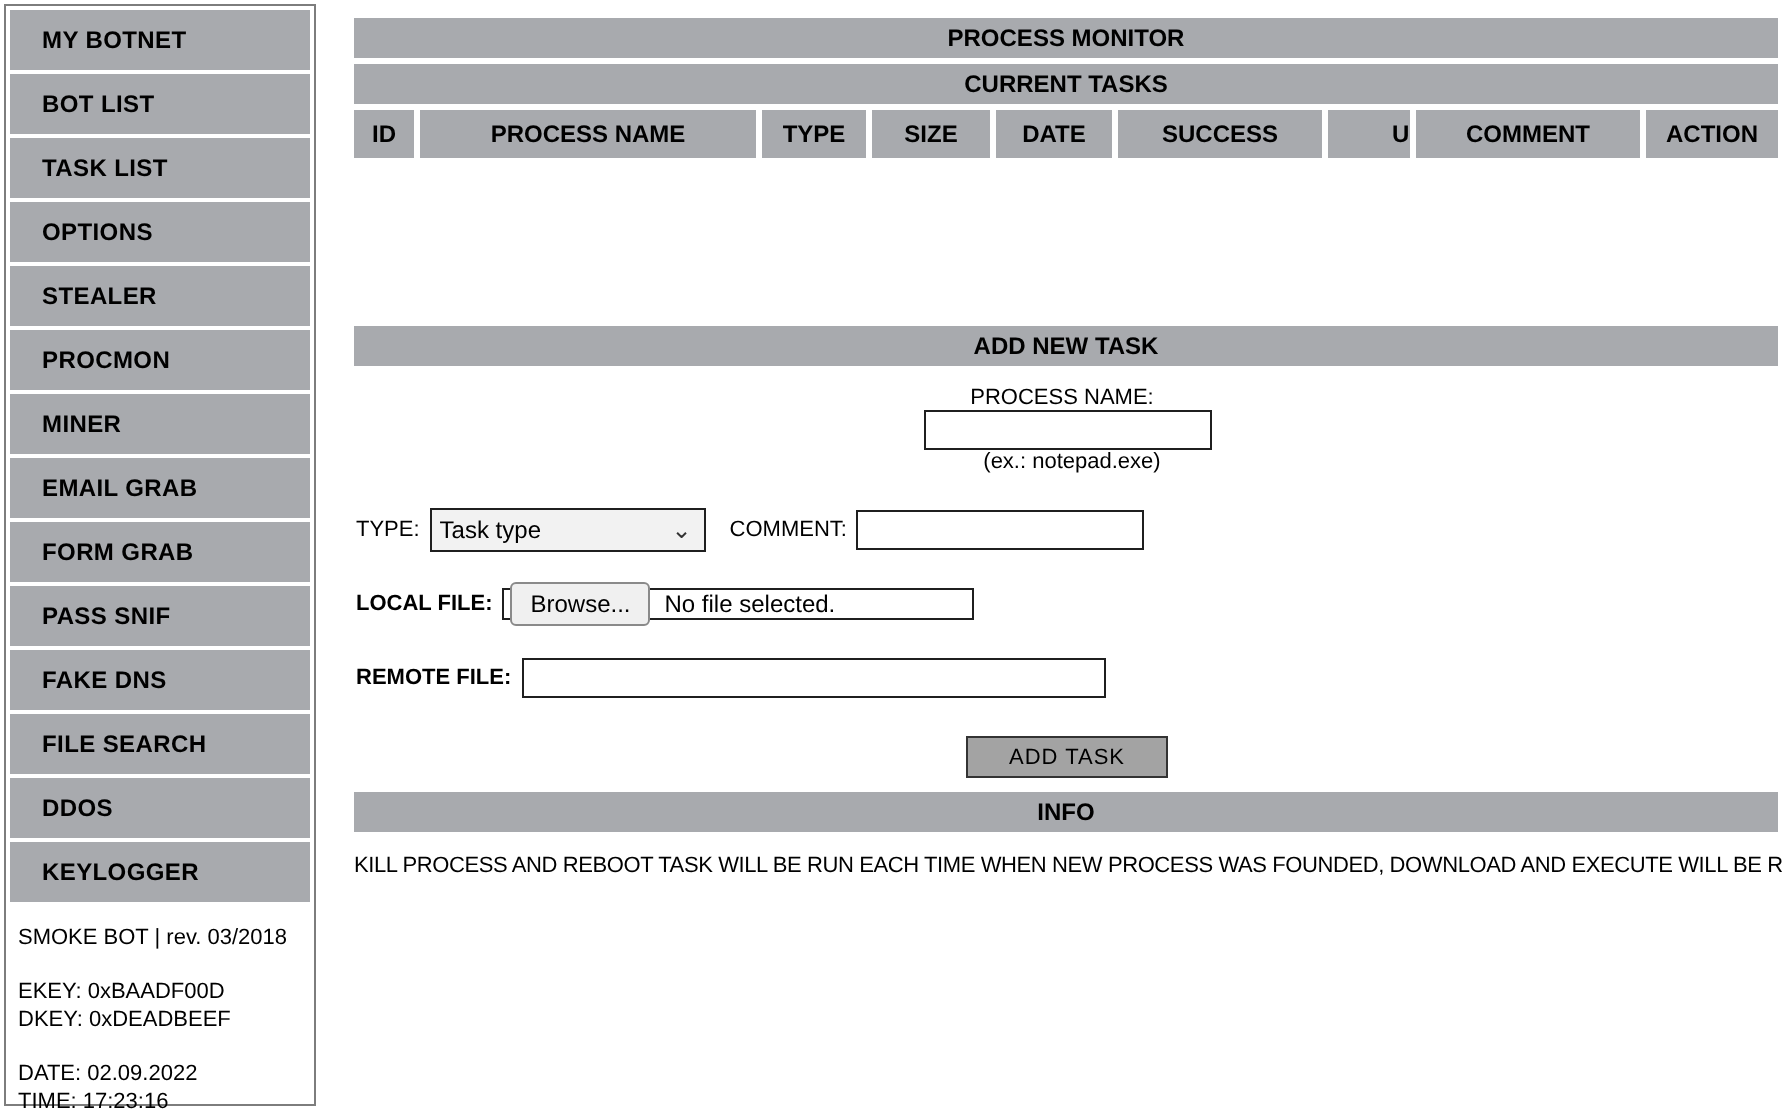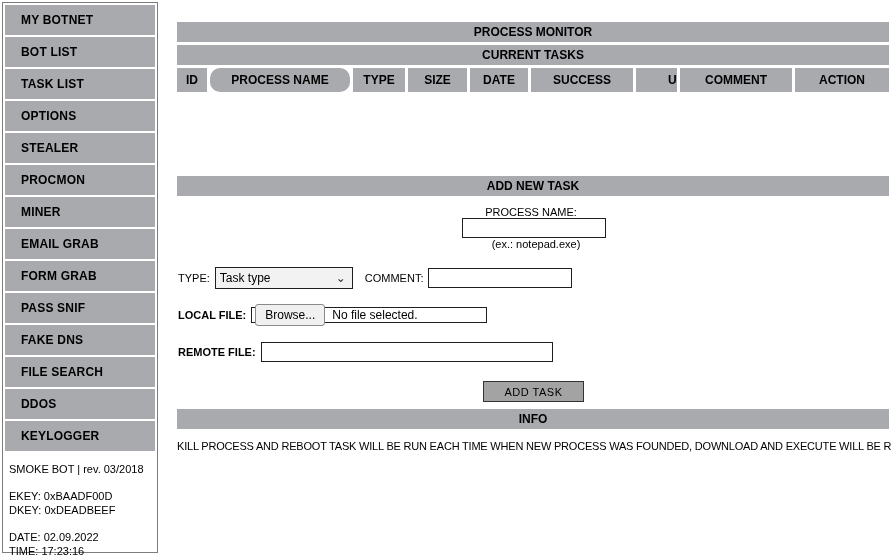--- a/index.html
+++ b/index.html
@@ -29,39 +29,39 @@
     margin-bottom: 2px;
     cursor: pointer;
     letter-spacing: 0.2px;
     user-select: none;
   }
   .sb-footer { padding: 9px 2px 0 4px; font-size: 11px; line-height: 14px; }
   .sb-footer .gap { height: 13px; }
 
   
   .main {
-    position: absolute; left: 177px; top: 22px;
+    position: absolute; left: 177px; top: 9px;
     width: 712px;
   }
   .bar {
     background: #a8aaae;
     height: 20px; line-height: 20px;
     text-align: center;
     font-weight: bold; font-size: 12px;
     margin-bottom: 3px;
   }
   .thead { display: flex; gap: 3px; }
   .th {
     background: #a8aaae;
     height: 24px; line-height: 24px;
     text-align: center;
     font-weight: bold; font-size: 12px;
     overflow: hidden; white-space: nowrap;
   }
-  .c0 { width: 30px; }  .c1 { width: 140px; border-radius: 10px; } .c2 { width: 52px; }
+  .c0 { width: 30px; }  .c1 { width: 168px; } .c2 { width: 52px; }
   .c3 { width: 59px; }  .c4 { width: 58px; }  .c5 { width: 102px; }
   .c6 { width: 41px; padding-left: 32px; }  .c7 { width: 112px; } .c8 { flex: 1; }
 
   .spacer { height: 84px; }
 
   .form { padding-left: 1px; }
   .frow { display: flex; align-items: center; }
   .frow label { margin-right: 5px; white-space: nowrap; }
   label.bold { font-weight: bold; }
   .mt10 { margin-top: 10px; flex-direction: column; } .mt17 { margin-top: 17px; }

